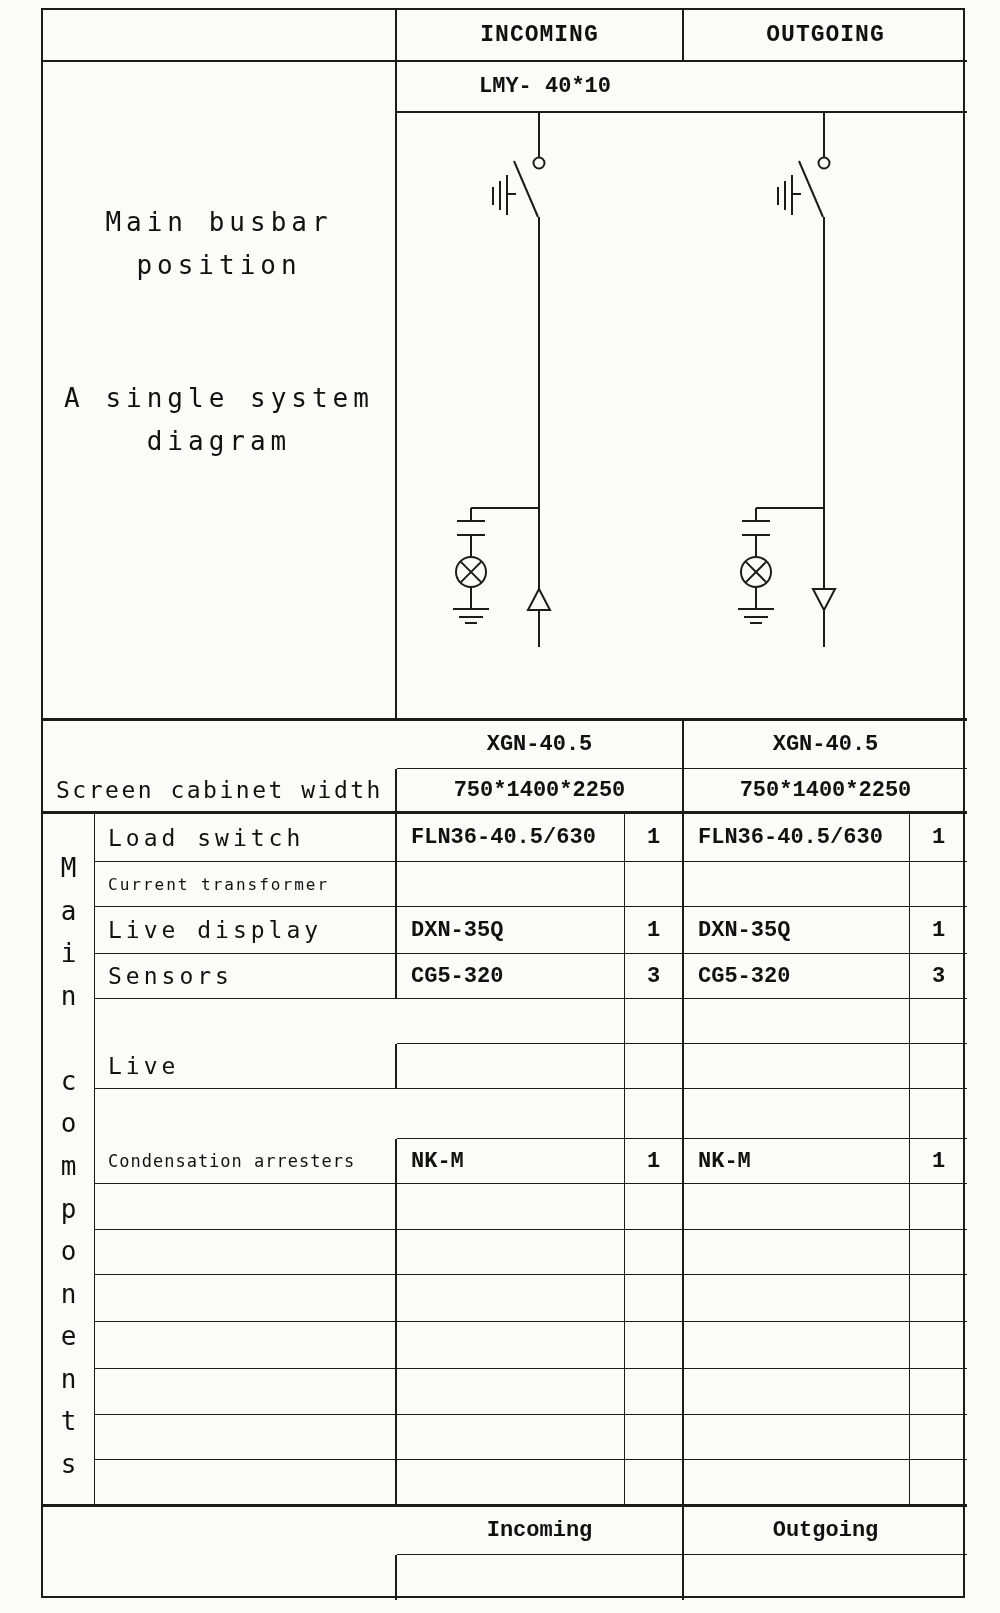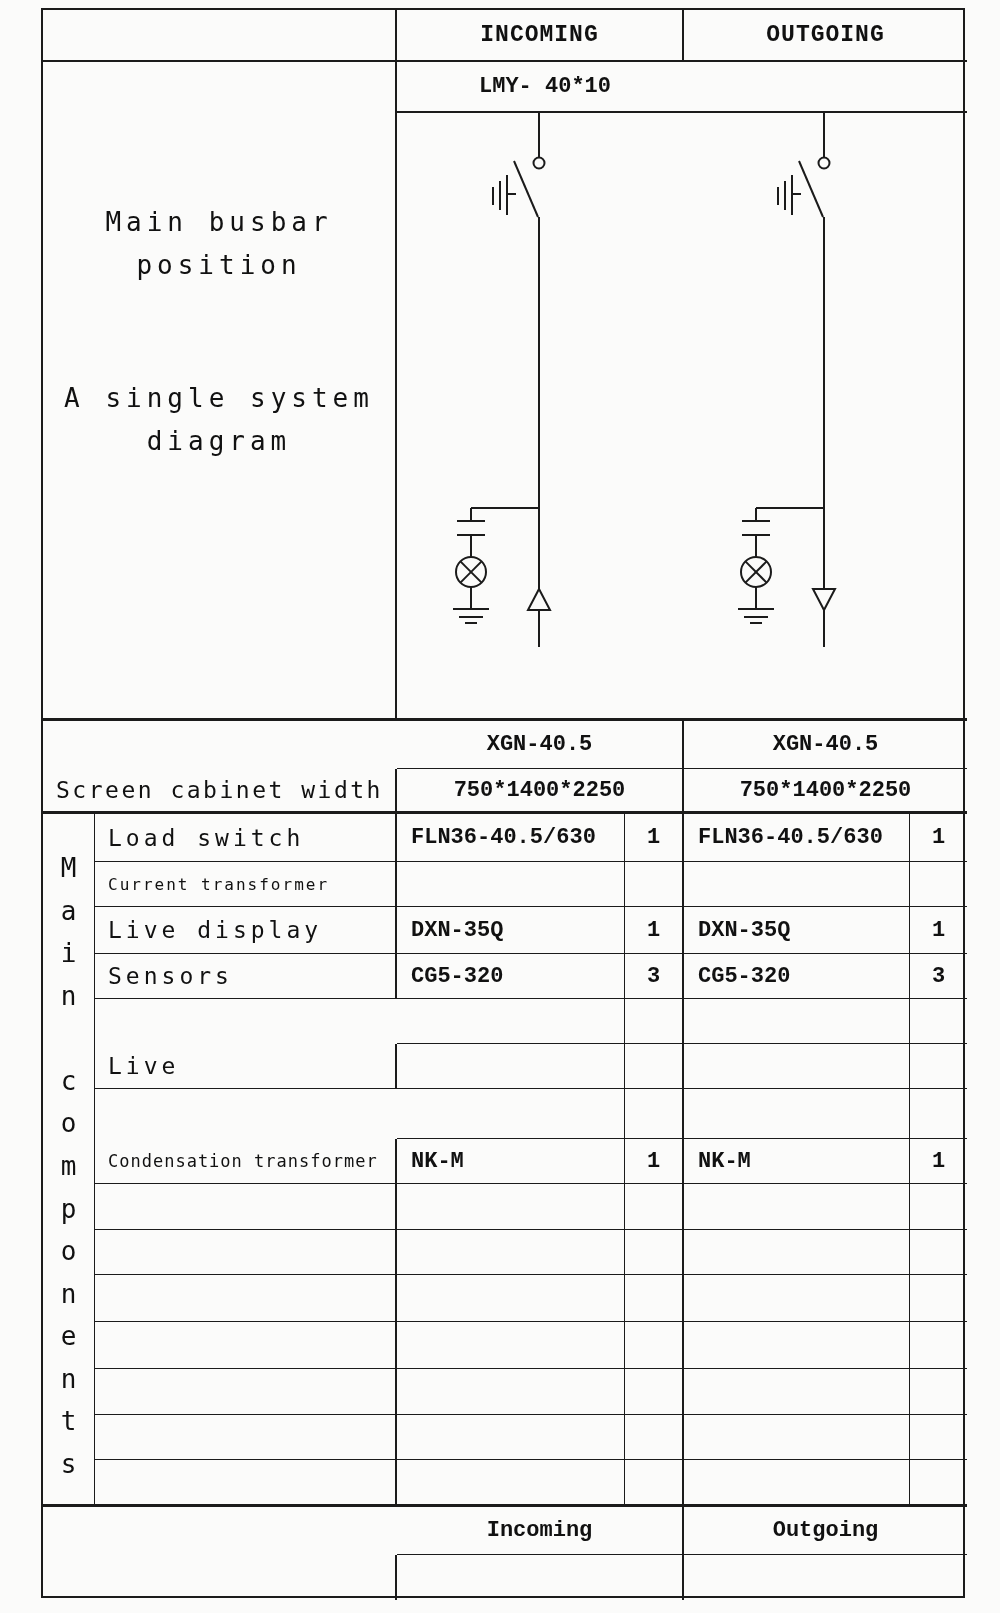--- a/index.html
+++ b/index.html
@@ -215,21 +215,21 @@
     <div class="c left cad pad-val" style="grid-area:11/3/12/4"></div>
     <div class="c br2 cad" style="grid-area:11/4/12/5"></div>
     <div class="c left cad pad-val" style="grid-area:11/5/12/6"></div>
     <div class="c brn cad" style="grid-area:11/6/12/7"></div>
 
     <div class="c left cad pad-val" style="grid-area:12/3/13/4"></div>
     <div class="c br2 cad" style="grid-area:12/4/13/5"></div>
     <div class="c left cad pad-val" style="grid-area:12/5/13/6"></div>
     <div class="c brn cad" style="grid-area:12/6/13/7"></div>
 
-    <div class="c br2 left lbl lbl-sm pad-lbl" style="grid-area:13/2/14/3">Condensation transformer</div>
+    <div class="c br2 left lbl lbl-sm pad-lbl" style="grid-area:13/2/14/3">Condensation arresters</div>
     <div class="c left cad pad-val" style="grid-area:13/3/14/4">NK-M</div>
     <div class="c br2 cad" style="grid-area:13/4/14/5">1</div>
     <div class="c left cad pad-val" style="grid-area:13/5/14/6">NK-M</div>
     <div class="c brn cad" style="grid-area:13/6/14/7">1</div>
 
     <div class="c br2" style="grid-area:14/2/15/3"></div>
     <div class="c" style="grid-area:14/3/15/4"></div>
     <div class="c br2" style="grid-area:14/4/15/5"></div>
     <div class="c" style="grid-area:14/5/15/6"></div>
     <div class="c brn" style="grid-area:14/6/15/7"></div>

